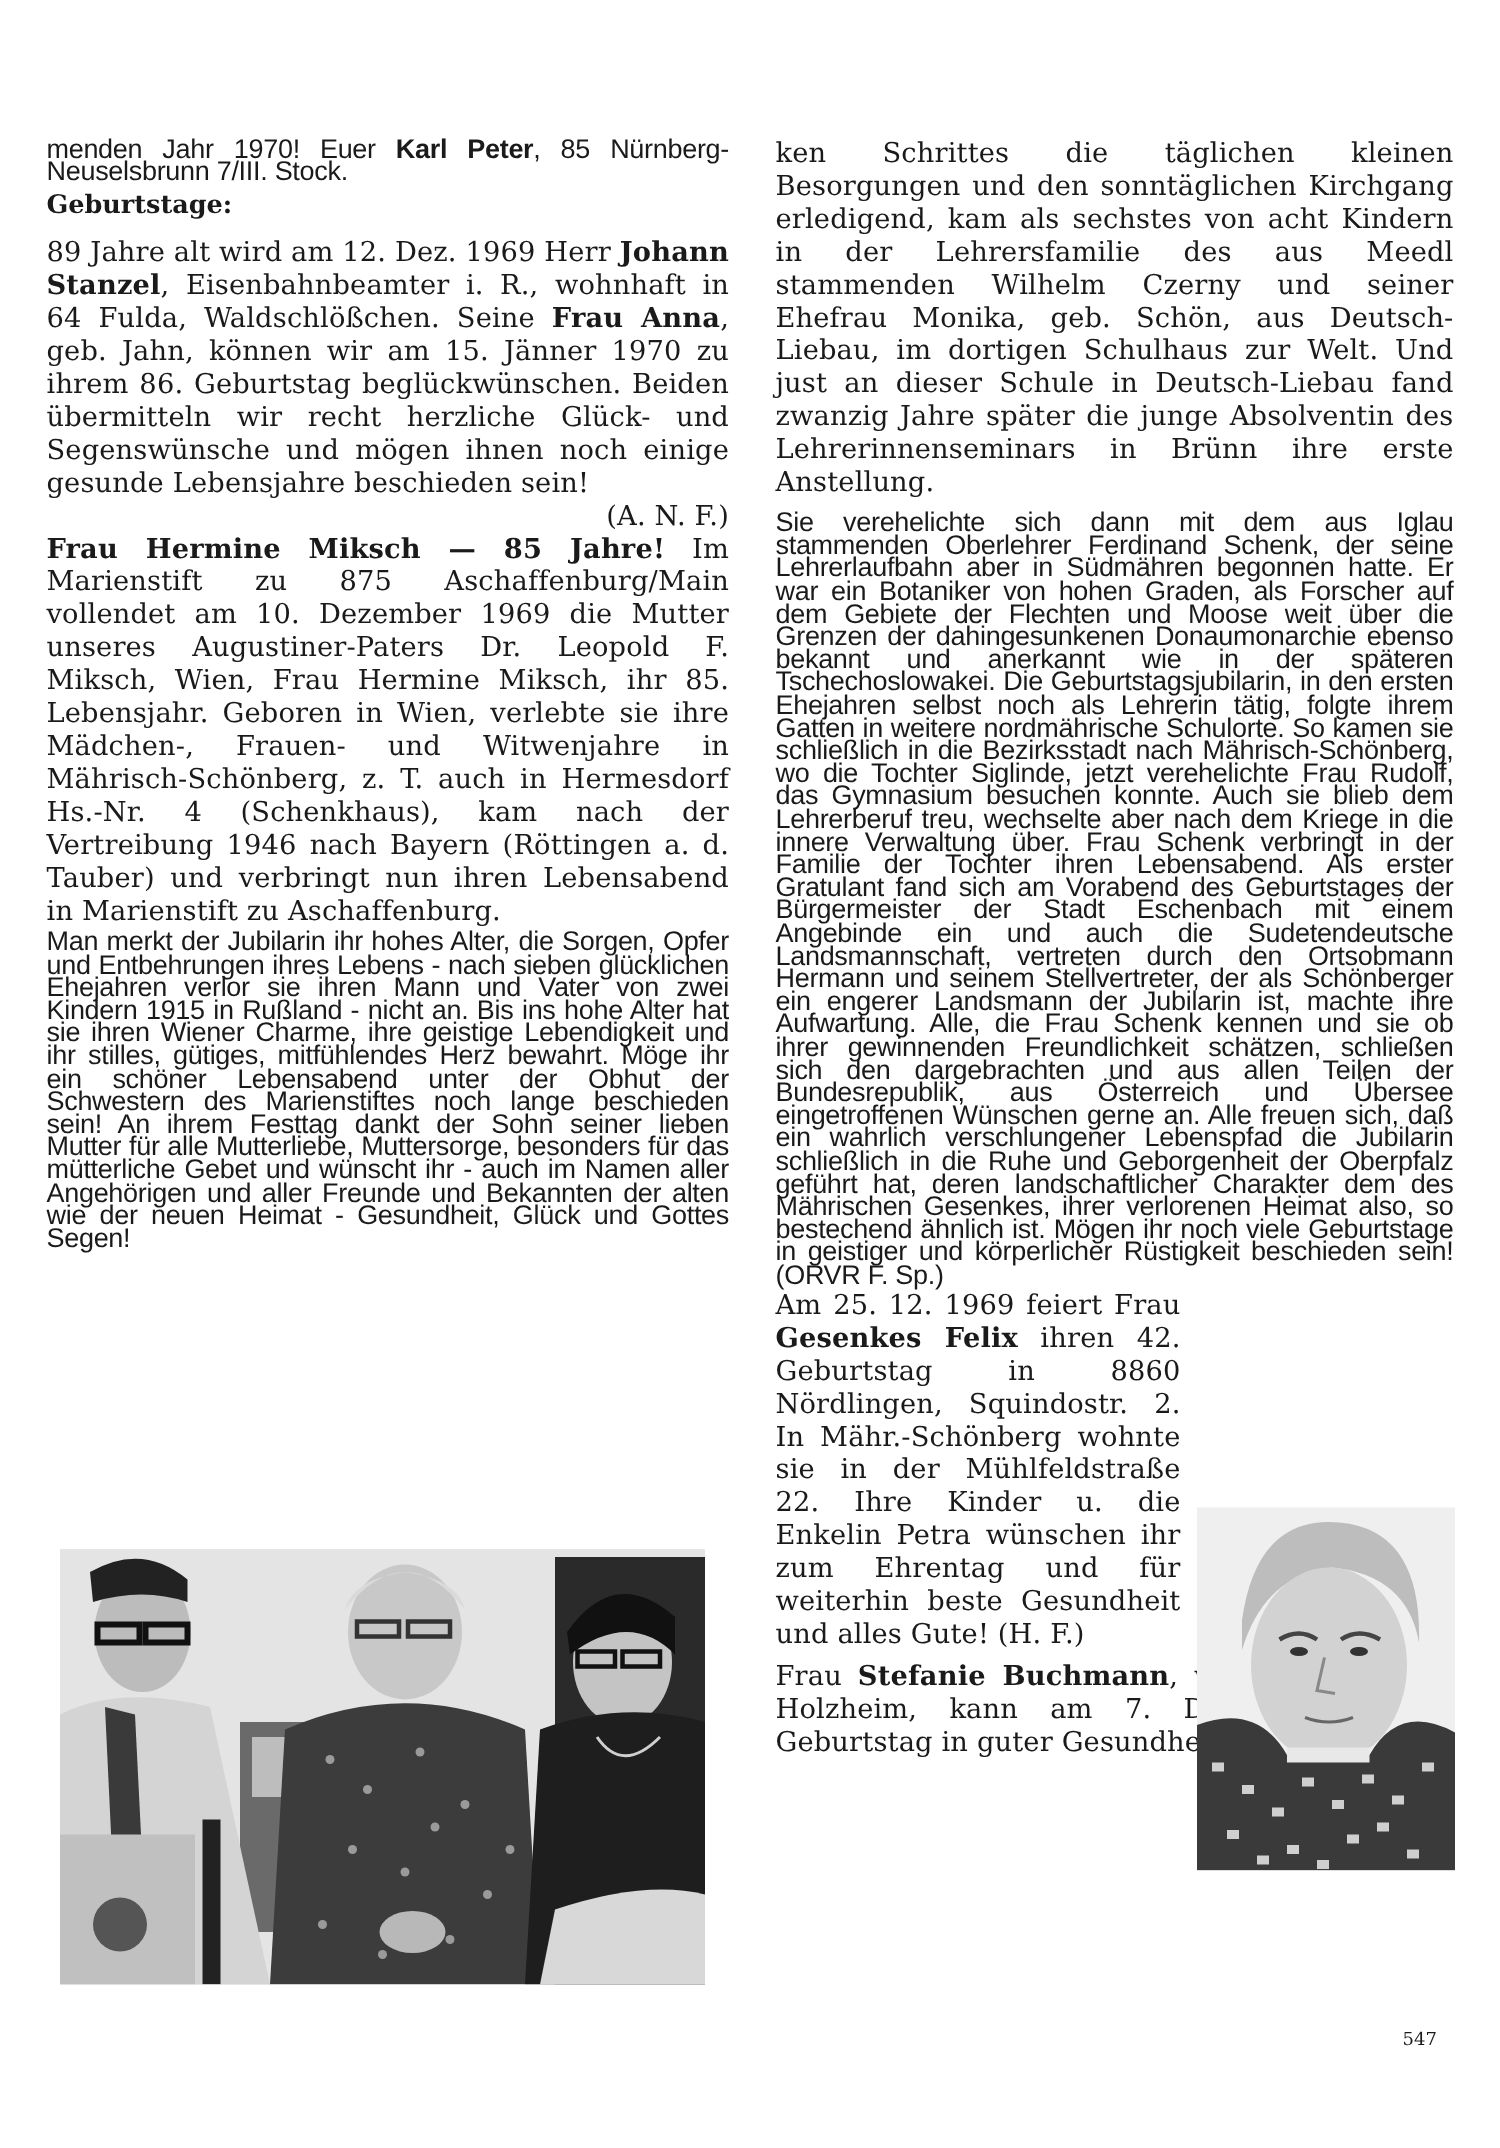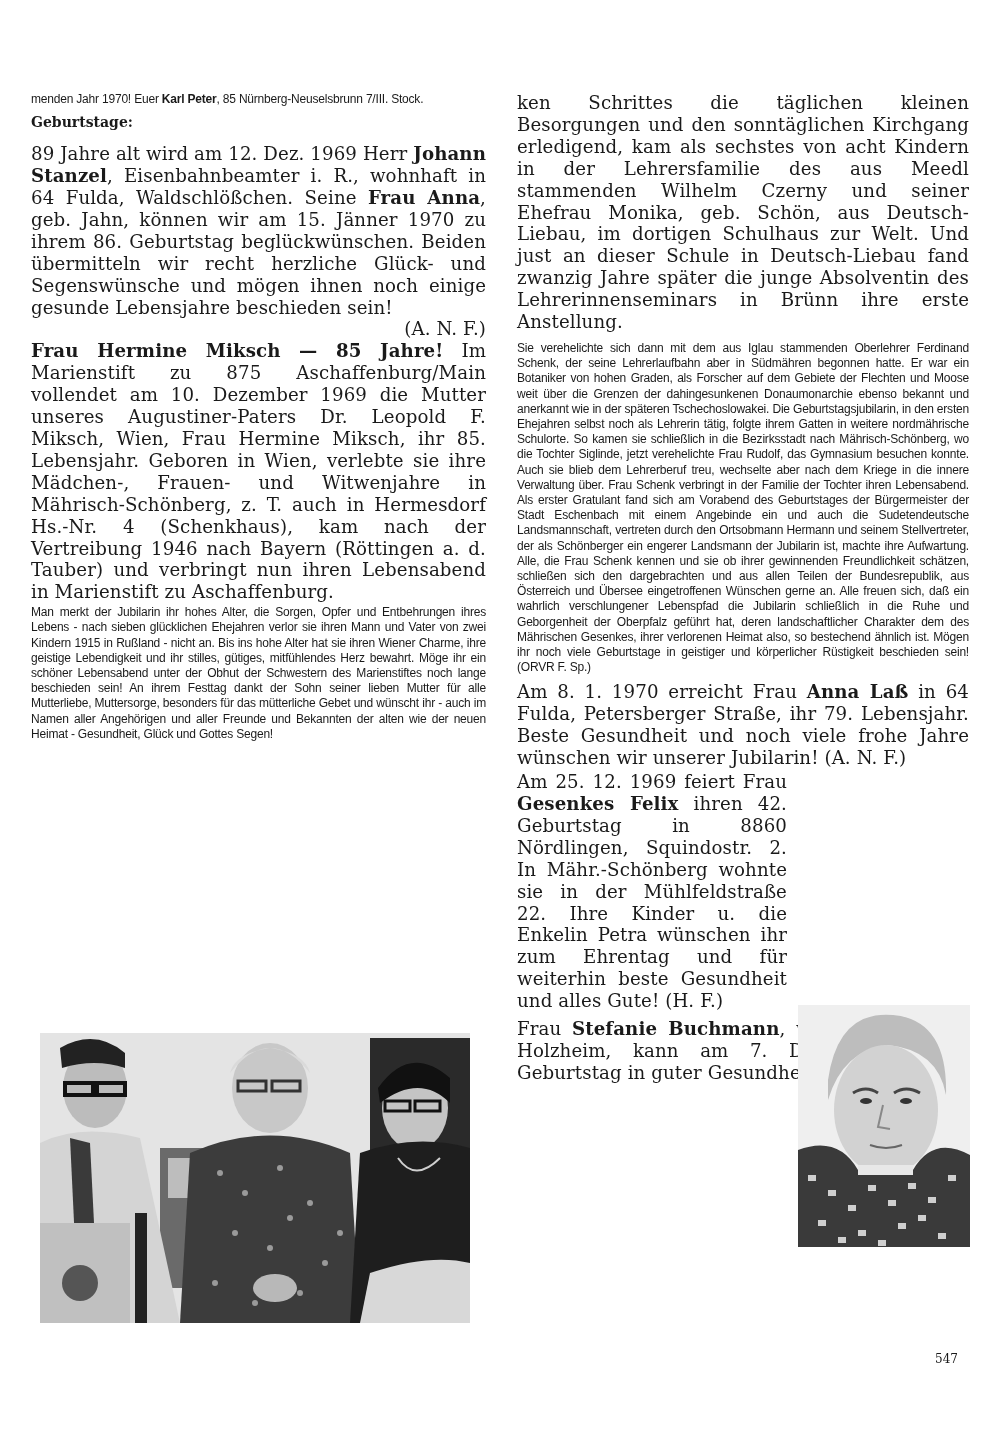--- a/index.html
+++ b/index.html
@@ -8,29 +8,29 @@
   .left { left: 31px; width: 455px; }
   .right { left: 517px; width: 452px; }
   .serif { font-family: "DejaVu Serif", "Liberation Serif", serif; }
   .sans { font-family: "Liberation Sans", "DejaVu Sans", sans-serif; }
   p { margin: 0; text-align: justify; }
   .big { font-size: 18.2px; line-height: 21.9px; letter-spacing: 0.1px; }
   .small { font-size: 13.6px; line-height: 15.2px; font-family: "Liberation Sans Narrow", "Liberation Sans", sans-serif; font-stretch: condensed; letter-spacing: -0.15px; }
   .small.sans { font-family: "Liberation Sans", sans-serif; transform-origin: left top; }
   .top-note { font-size: 14.5px; line-height: 15px; }
   .heading { font-size: 20px; font-weight: bold; line-height: 26px; margin-top: 14px; letter-spacing: 0.3px; }
-  .subheading { font-size: 14px; font-weight: bold; line-height: 22px; margin-top: 4px; margin-bottom: 10px; }
+  .subheading { font-size: 17px; font-weight: bold; line-height: 22px; margin-top: 4px; margin-bottom: 10px; }
   b { font-weight: bold; }
   .sig { text-align: right; }
   .photo { position: absolute; background: #cfcfcf; overflow: hidden; }
   .photo-left { left: 40px; top: 1033px; width: 430px; height: 290px; }
   .photo-right { left: 798px; top: 1005px; width: 172px; height: 242px; background: #eeeeee; }
   .felix-text { width: 270px; }
   .page-number { position: absolute; left: 935px; top: 1352px; font-size: 12px; }
-  .cond { font-size: 12px; line-height: 15.2px; letter-spacing: -0.2px; }
+  .cond { font-size: 18px; line-height: 15.2px; letter-spacing: -0.2px; }
 </style>
 </head>
 <body>
 
 <div class="col left">
   <p class="top-note sans cond"><span>menden Jahr 1970! Euer </span><b>Karl Peter</b><span>, 85 Nürnberg-Neuselsbrunn 7/III. Stock.</span></p>
 
   <div class="subheading serif">Geburtstage:</div>
 
   <p class="big serif"><span>89 Jahre alt wird am 12. Dez. 1969 Herr </span><b>Johann Stanzel</b><span>, Eisenbahnbeamter i. R., wohnhaft in 64 Fulda, Waldschlößchen. Seine </span><b>Frau Anna</b><span>, geb. Jahn, können wir am 15. Jänner 1970 zu ihrem 86. Geburtstag beglückwünschen. Beiden übermitteln wir recht herzliche Glück- und Segenswünsche und mögen ihnen noch einige gesunde Lebensjahre beschieden sein!</span></p>
@@ -88,21 +88,20 @@
     <path d="M320 120 Q375 100 430 115 L430 290 L310 290 Z" fill="#1e1e1e"></path>
     <path d="M358 125 Q375 150 400 125" fill="none" stroke="#cfcfcf" stroke-width="2"></path>
     <path d="M330 240 Q390 220 430 230 L430 290 L320 290 Z" fill="#d8d8d8"></path>
   </svg>
 </div>
 
 <div class="col right">
   <p class="big serif">ken Schrittes die täglichen kleinen Besorgungen und den sonntäglichen Kirchgang erledigend, kam als sechstes von acht Kindern in der Lehrersfamilie des aus Meedl stammenden Wilhelm Czerny und seiner Ehefrau Monika, geb. Schön, aus Deutsch-Liebau, im dortigen Schulhaus zur Welt. Und just an dieser Schule in Deutsch-Liebau fand zwanzig Jahre später die junge Absolventin des Lehrerinnenseminars in Brünn ihre erste Anstellung.</p>
   <p class="small sans cond" style="margin-top:8px;">Sie verehelichte sich dann mit dem aus Iglau stammenden Oberlehrer Ferdinand Schenk, der seine Lehrerlaufbahn aber in Südmähren begonnen hatte. Er war ein Botaniker von hohen Graden, als Forscher auf dem Gebiete der Flechten und Moose weit über die Grenzen der dahingesunkenen Donaumonarchie ebenso bekannt und anerkannt wie in der späteren Tschechoslowakei. Die Geburtstagsjubilarin, in den ersten Ehejahren selbst noch als Lehrerin tätig, folgte ihrem Gatten in weitere nordmährische Schulorte. So kamen sie schließlich in die Bezirksstadt nach Mährisch-Schönberg, wo die Tochter Siglinde, jetzt verehelichte Frau Rudolf, das Gymnasium besuchen konnte. Auch sie blieb dem Lehrerberuf treu, wechselte aber nach dem Kriege in die innere Verwaltung über. Frau Schenk verbringt in der Familie der Tochter ihren Lebensabend. Als erster Gratulant fand sich am Vorabend des Geburtstages der Bürgermeister der Stadt Eschenbach mit einem Angebinde ein und auch die Sudetendeutsche Landsmannschaft, vertreten durch den Ortsobmann Hermann und seinem Stellvertreter, der als Schönberger ein engerer Landsmann der Jubilarin ist, machte ihre Aufwartung. Alle, die Frau Schenk kennen und sie ob ihrer gewinnenden Freundlichkeit schätzen, schließen sich den dargebrachten und aus allen Teilen der Bundesrepublik, aus Österreich und Übersee eingetroffenen Wünschen gerne an. Alle freuen sich, daß ein wahrlich verschlungener Lebenspfad die Jubilarin schließlich in die Ruhe und Geborgenheit der Oberpfalz geführt hat, deren landschaftlicher Charakter dem des Mährischen Gesenkes, ihrer verlorenen Heimat also, so bestechend ähnlich ist. Mögen ihr noch viele Geburtstage in geistiger und körperlicher Rüstigkeit beschieden sein! (ORVR F. Sp.)</p>
 
-  <p class="big serif" style="margin-top:6px;"><span>Am 8. 1. 1970 erreicht Frau </span><b>Anna Laß</b><span> in 64 Fulda, Petersberger Straße, ihr 79. Lebensjahr. Beste Gesundheit und noch viele frohe Jahre wünschen wir unserer Jubilarin! (A. N. F.)</span></p>
 
   <p class="big serif felix-text" style="margin-top:2px;"><span>Am 25. 12. 1969 feiert Frau </span><b>Gesenkes Felix</b><span> ihren 42. Geburtstag in 8860 Nördlingen, Squindostr. 2. In Mähr.-Schönberg wohnte sie in der Mühlfeldstraße 22. Ihre Kinder u. die Enkelin Petra wünschen ihr zum Ehrentag und für weiterhin beste Gesundheit und alles Gute! (H. F.)</span></p>
 
   <p class="big serif" style="margin-top:6px;"><span>Frau </span><b>Stefanie Buchmann</b><span>, wohnhaft in 6301 Holzheim, kann am 7. Dez. 1969 ihren Geburtstag in guter Gesundheit feiern. An</span></p>
 </div>
 
 <div class="photo photo-right" title="Portrait of Stefanie Felix, elderly woman in patterned dress">
   <svg width="172" height="242" viewBox="0 0 172 242">
     <rect width="172" height="242" fill="#efefef"></rect>
     <path d="M30 75 Q40 5 95 10 Q150 15 148 90 Q140 45 90 40 Q45 45 30 95Z" fill="#bdbdbd"></path>

